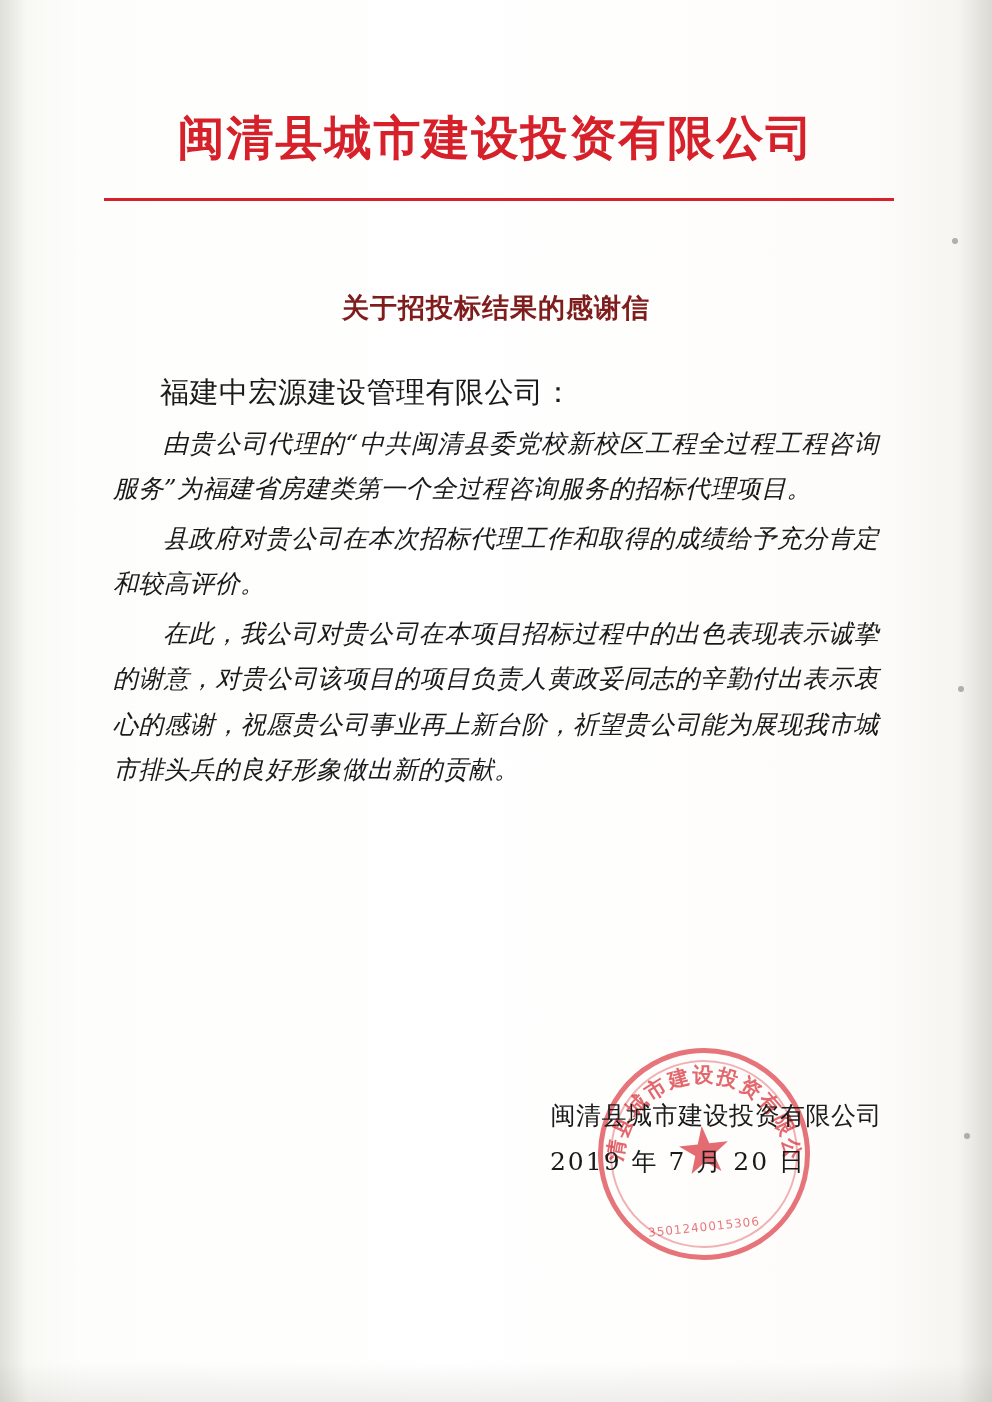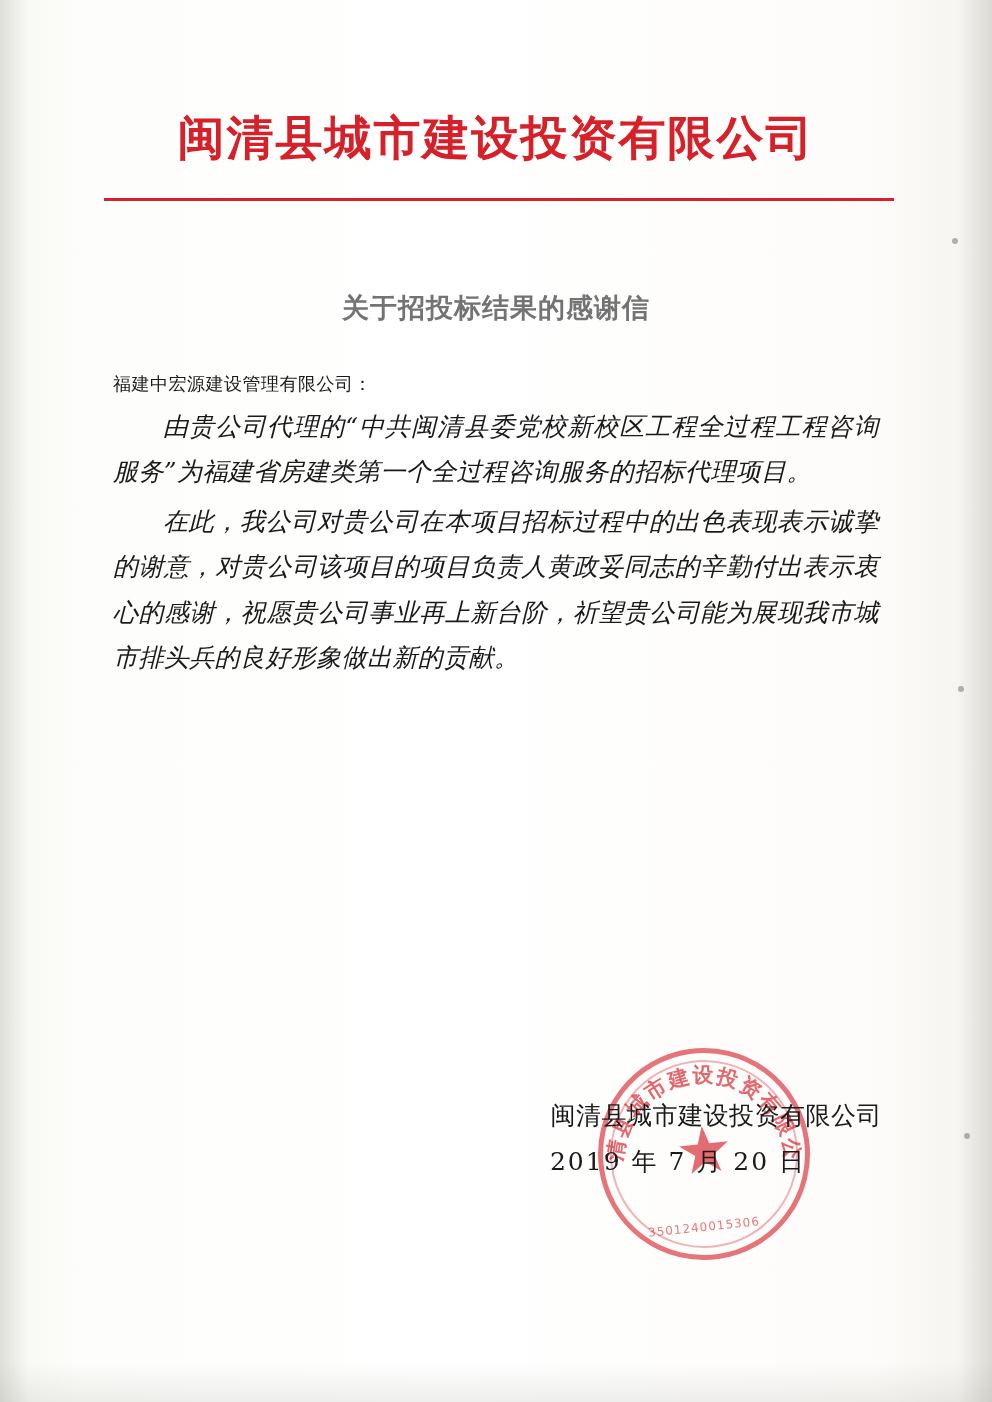--- a/index.html
+++ b/index.html
@@ -61,36 +61,37 @@
   .doc-title {
     position: absolute;
     top: 290px;
     left: 0;
     right: 0;
     text-align: center;
     font-family: "DejaVu Sans", "Liberation Sans", sans-serif;
     font-weight: bold;
     font-size: 27px;
     letter-spacing: 1px;
-    color: #737373;
+    color: #7f1d1d;
   }
 
   
   .body-block {
     position: absolute;
     top: 370px;
     left: 113px;
     width: 766px;
   }
   .salutation {
-    font-size: 18px;
+    font-size: 29px;
     line-height: 1.55;
     letter-spacing: 0.5px;
     margin-bottom: 6px;
     font-family: "DejaVu Serif", "Liberation Serif", serif;
+    margin-left: 47px;
   }
   .para {
     font-size: 25px;
     line-height: 1.82;
     letter-spacing: 0.4px;
     text-indent: 2em;
     text-align: justify;
     text-justify: inter-ideograph;
     margin: 0 0 4px 0;
     font-family: "DejaVu Serif", "Liberation Serif", serif;
@@ -219,20 +220,21 @@
   <div class="letterhead">
     <div class="letterhead-title">闽清县城市建设投资有限公司</div>
   </div>
   <div class="letterhead-rule"></div>
 
   <div class="doc-title">关于招投标结果的感谢信</div>
 
   <div class="body-block">
     <div class="salutation">福建中宏源建设管理有限公司：</div>
     <p class="para">由贵公司代理的“中共闽清县委党校新校区工程全过程工程咨询服务”为福建省房建类第一个全过程咨询服务的招标代理项目。</p>
+    <p class="para">县政府对贵公司在本次招标代理工作和取得的成绩给予充分肯定和较高评价。</p>
     <p class="para">在此，我公司对贵公司在本项目招标过程中的出色表现表示诚挚的谢意，对贵公司该项目的项目负责人黄政妥同志的辛勤付出表示衷心的感谢，祝愿贵公司事业再上新台阶，祈望贵公司能为展现我市城市排头兵的良好形象做出新的贡献。</p>
   </div>
 
   <div class="seal">
     <div class="seal-ring"></div>
     <div class="seal-ring inner"></div>
     <svg class="seal-arc" viewBox="0 0 212 212">
       <defs>
         <path id="sealArcPath" d="M 24,116 A 82,82 0 0 1 188,116" fill="none"></path>
       </defs>

